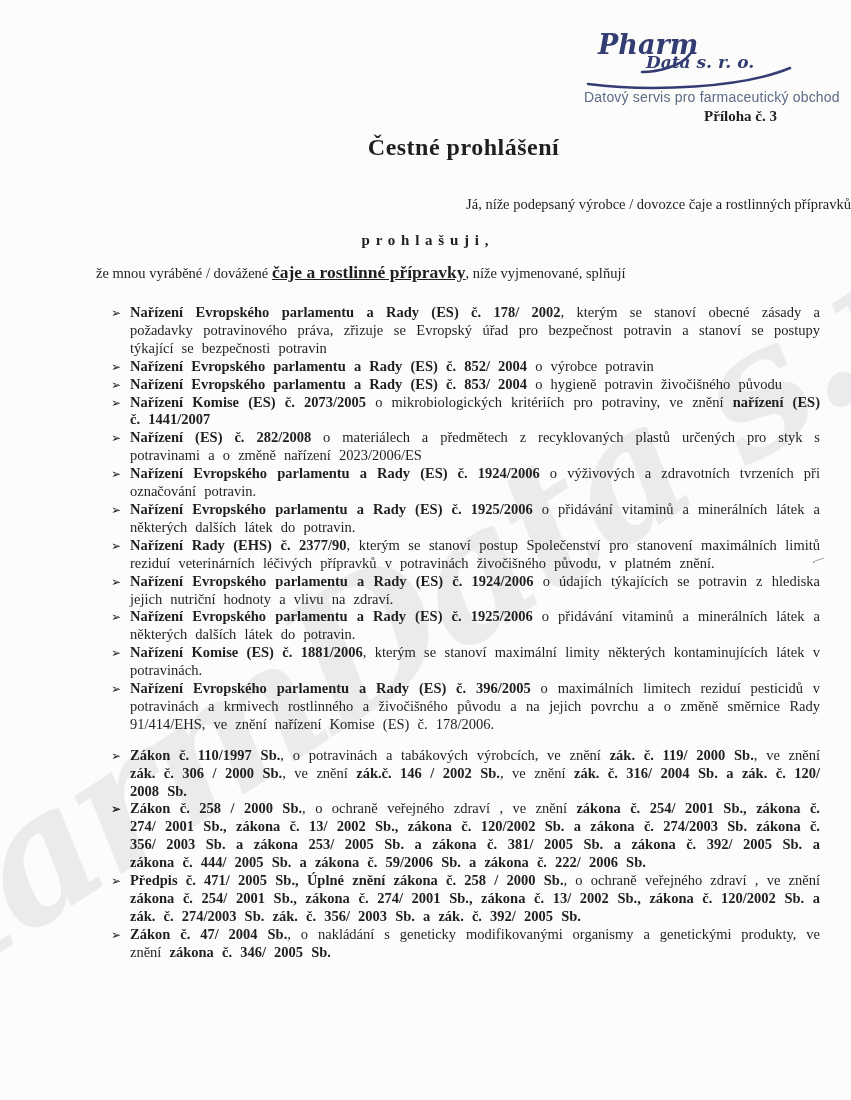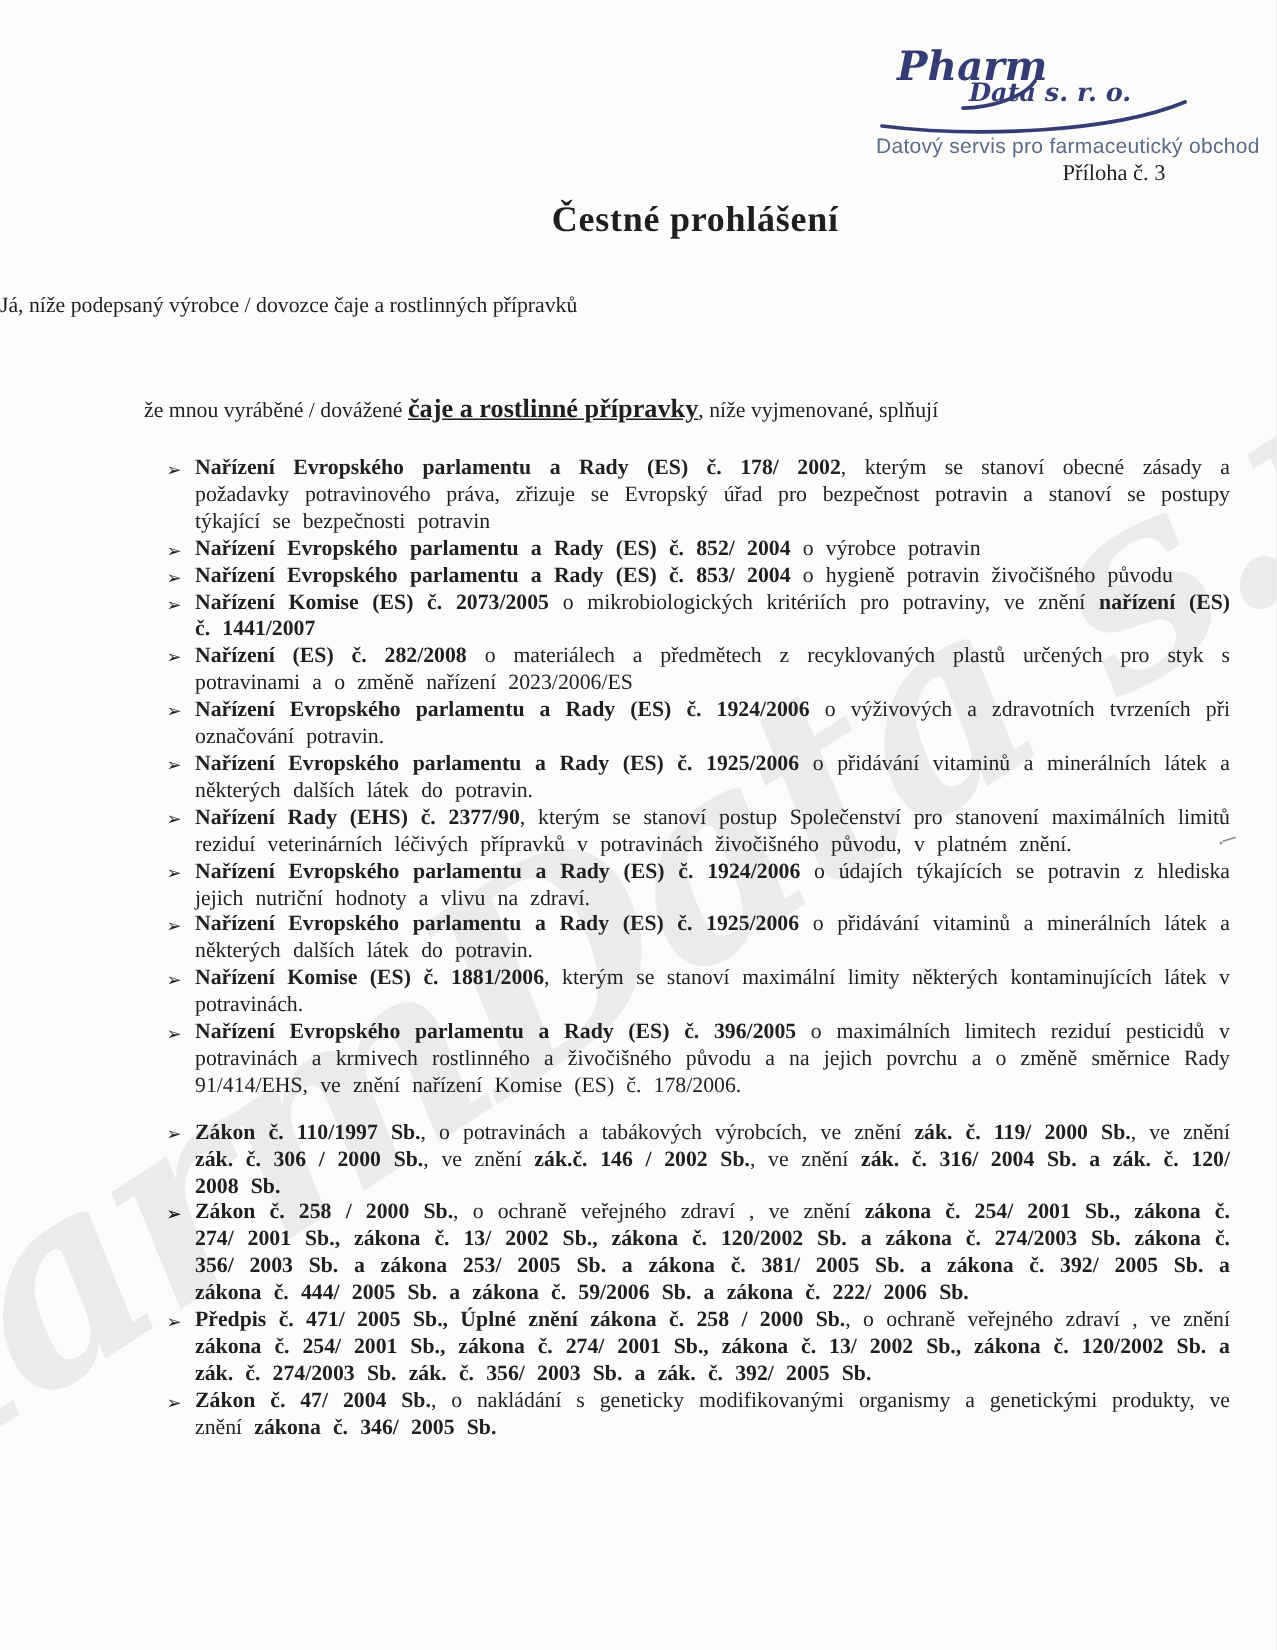--- a/index.html
+++ b/index.html
@@ -18,24 +18,24 @@
   }
   
   .logo{position:absolute;left:582px;top:32px;width:215px;height:72px;color:var(--logo,#333d73);}
   .logo-pharm{position:absolute;left:16px;top:0;font-family:"DejaVu Serif",serif;
     font-style:italic;font-weight:bold;font-size:27px;line-height:25px;}
   .logo-data{position:absolute;left:64px;top:21px;font-family:"DejaVu Serif",serif;
     font-style:italic;font-weight:bold;font-size:17px;line-height:19px;}
   .logo-swoosh{position:absolute;left:0;top:0;width:215px;height:64px;}
   .logo-tagline{position:absolute;left:2px;top:57px;font-family:"Liberation Sans",sans-serif;
     font-size:14px;letter-spacing:0.2px;color:var(--tagline,#5c6b87);white-space:nowrap;}
-  .attachment{position:absolute;top:108px;right:74px;font-size:15px;}
+  .attachment{position:absolute;top:108px;right:74px;font-size:15px;font-weight:bold;}
   .title{position:absolute;top:134px;left:0;width:100%;text-align:center;
     font-size:24px;font-weight:bold;letter-spacing:0.5px;padding-left:38px;}
-  .intro{position:absolute;top:196px;left:0;width:100%;text-align:left;font-size:14.5px;}
+  .intro{position:absolute;top:196px;left:0;width:100%;text-align:right;font-size:14.5px;}
   .declare{position:absolute;top:232px;left:0;width:100%;text-align:center;
     font-size:15px;font-weight:bold;letter-spacing:1px;}
   .lead{position:absolute;left:96px;top:263px;width:700px;font-size:14.5px;line-height:19.5px;}
   .lead-highlight{font-size:17.5px;font-weight:bold;text-decoration:underline;}
   .lists{position:absolute;left:130px;top:304px;width:690px;
     font-size:14.5px;line-height:17.9px;text-align:justify;word-spacing:4.5px;}
   .lists ul{margin:0;padding:0;list-style:none;}
   .decl-item{position:relative;margin:0;}
   .bullet{position:absolute;left:-19px;top:1px;font-size:12px;word-spacing:0;}
   #laws-list{margin-top:13px;}
@@ -62,20 +62,21 @@
     <span class="logo-data">Data s. r. o.</span>
     <div class="logo-tagline">Datový servis pro farmaceutický obchod</div>
   </div>
 
   <div class="attachment">Příloha č. 3</div>
 
   <h1 class="title" style="margin:0;">Čestné prohlášení</h1>
 
   <div class="intro">Já, níže podepsaný výrobce / dovozce čaje a rostlinných přípravků</div>
 
+  <div class="declare">p r o h l a š u j i ,</div>
 
   <div class="lead">
     <span>že mnou vyráběné / dovážené </span><span class="lead-highlight">čaje a rostlinné přípravky</span><span>, níže vyjmenované, splňují</span>
   </div>
 
   <div class="lists">
     <ul id="regulations-list">
         <li class="decl-item"><span class="bullet">➢</span><b>Nařízení Evropského parlamentu a Rady (ES) č. 178/ 2002</b><span>, kterým se stanoví obecné zásady a požadavky potravinového práva, zřizuje se Evropský úřad pro bezpečnost potravin a stanoví se postupy týkající se bezpečnosti potravin</span></li>
         <li class="decl-item"><span class="bullet">➢</span><b>Nařízení Evropského parlamentu a Rady (ES) č. 852/ 2004</b><span> o výrobce potravin</span></li>
         <li class="decl-item"><span class="bullet">➢</span><b>Nařízení Evropského parlamentu a Rady (ES) č. 853/ 2004</b><span> o hygieně potravin živočišného původu</span></li>

